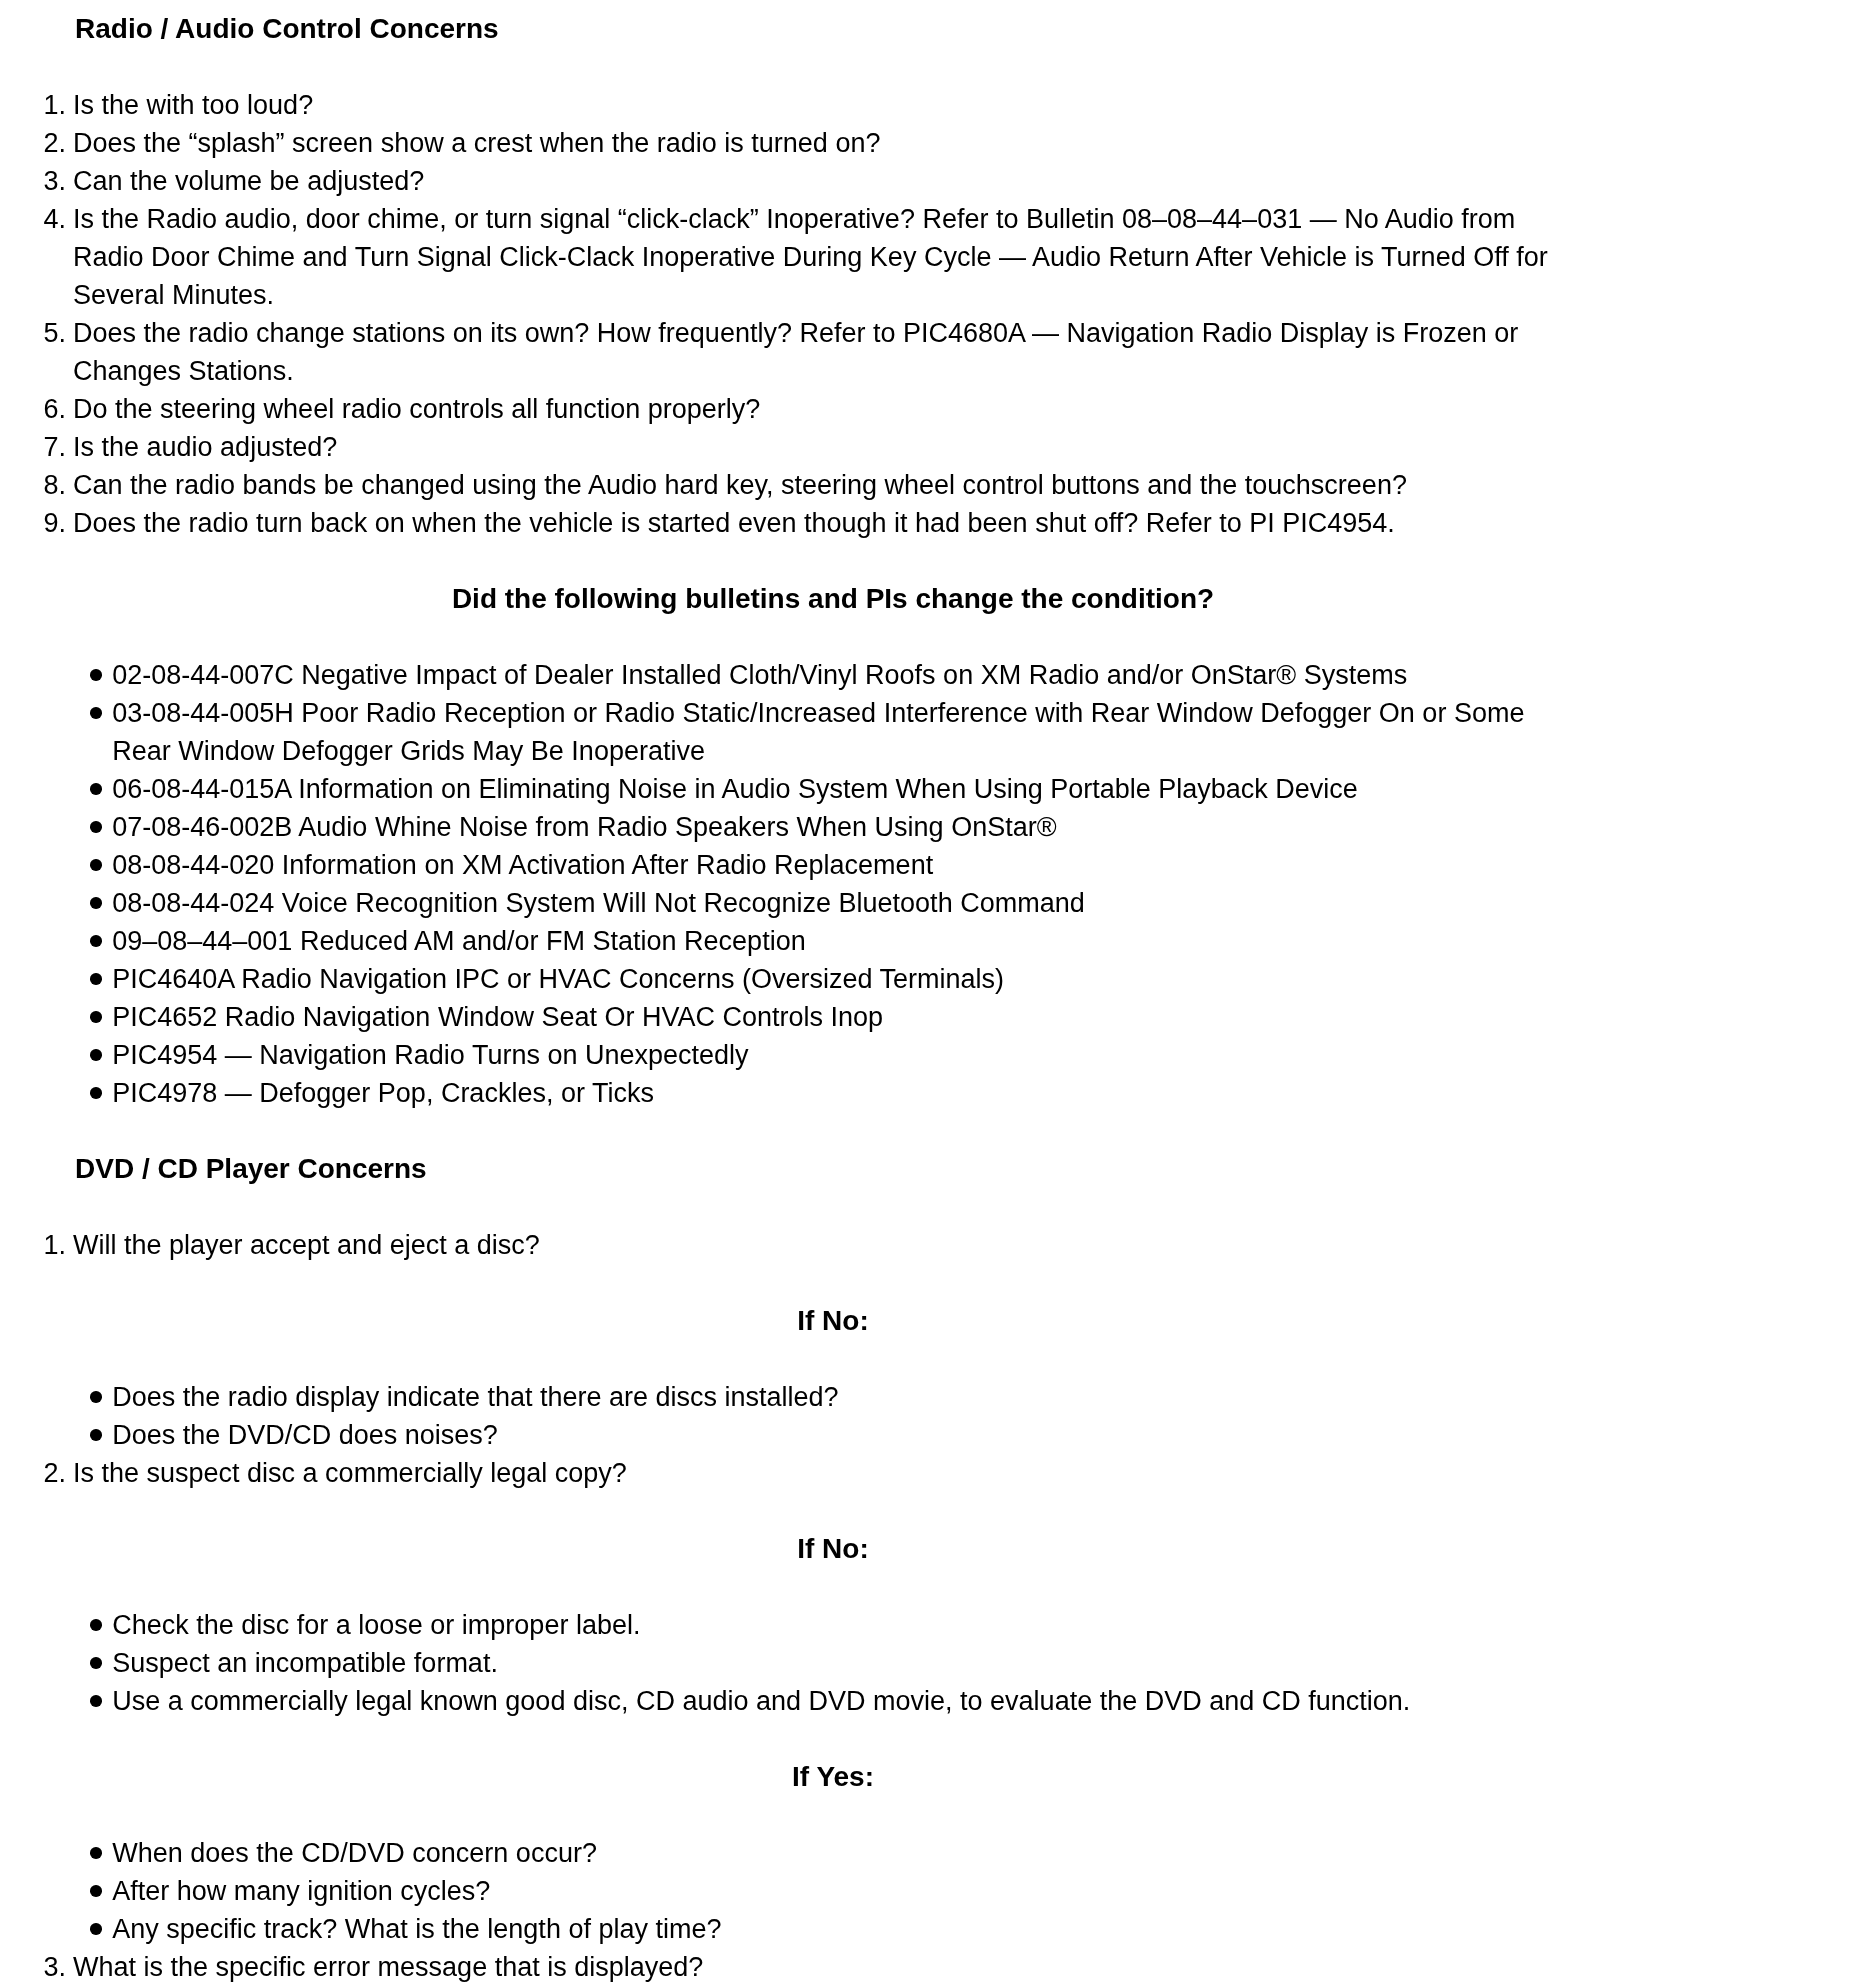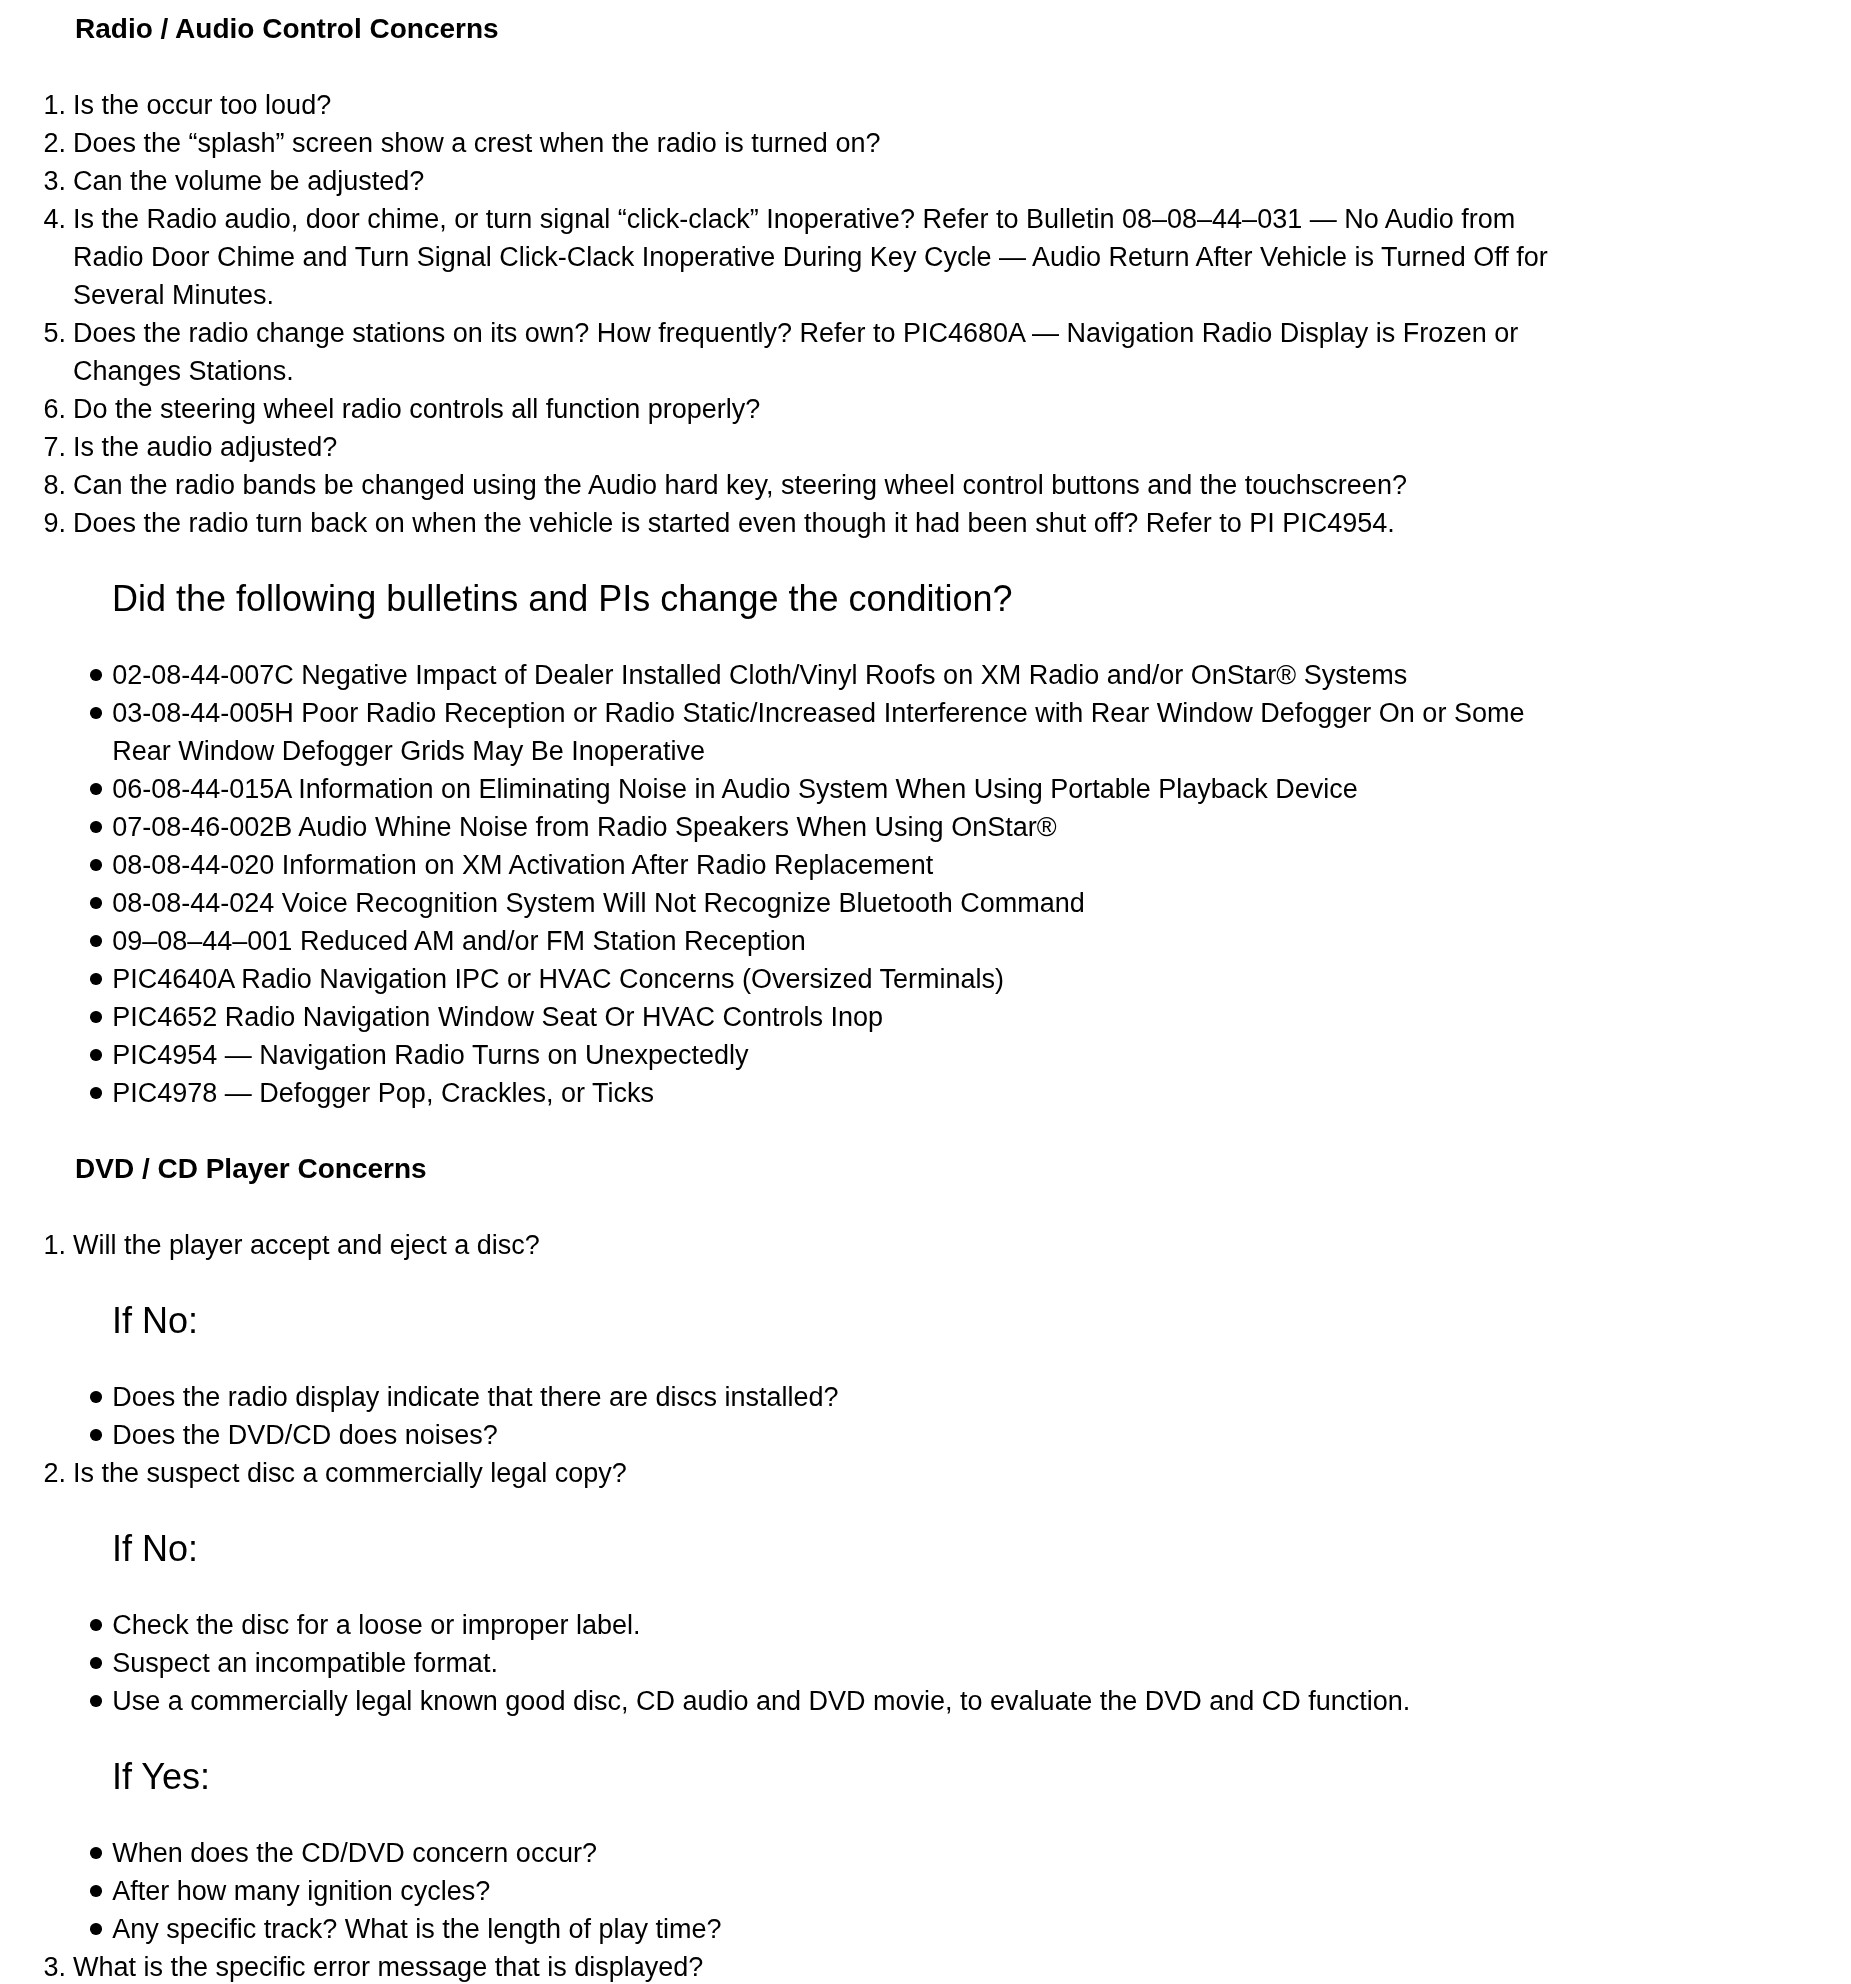--- a/index.html
+++ b/index.html
@@ -17,23 +17,24 @@
     background: #ffffff;
     margin-left: 16px;
   }
   .h-main {
     font-weight: 700;
     font-size: 28px;
     margin: 38px 0 38px 43px;
   }
   .doc > .h-main:first-child { margin-top: 0; }
   .h-sub {
-    font-weight: 400;
-    font-size: 36px;
+    font-weight: 700;
+    font-size: 28px;
     margin: 38px 0 38px 80px;
+    text-align: center;
   }
   .num-row { display: flex; }
   .num {
     flex: none;
     width: 41px;
     padding-left: 11.5px;
   }
   .txt { flex: 1; }
   .bul-row {
     display: flex;
@@ -50,21 +51,21 @@
 </style>
 </head>
 <body>
 
 <div class="doc">
 
   <div class="h-main">Radio / Audio Control Concerns</div>
 
   <div class="num-row">
     <span class="num">1.</span>
-    <span class="txt">Is the occur too loud?</span>
+    <span class="txt">Is the with too loud?</span>
   </div>
   <div class="num-row">
     <span class="num">2.</span>
     <span class="txt">Does the “splash” screen show a crest when the radio is turned on?</span>
   </div>
   <div class="num-row">
     <span class="num">3.</span>
     <span class="txt">Can the volume be adjusted?</span>
   </div>
   <div class="num-row">

